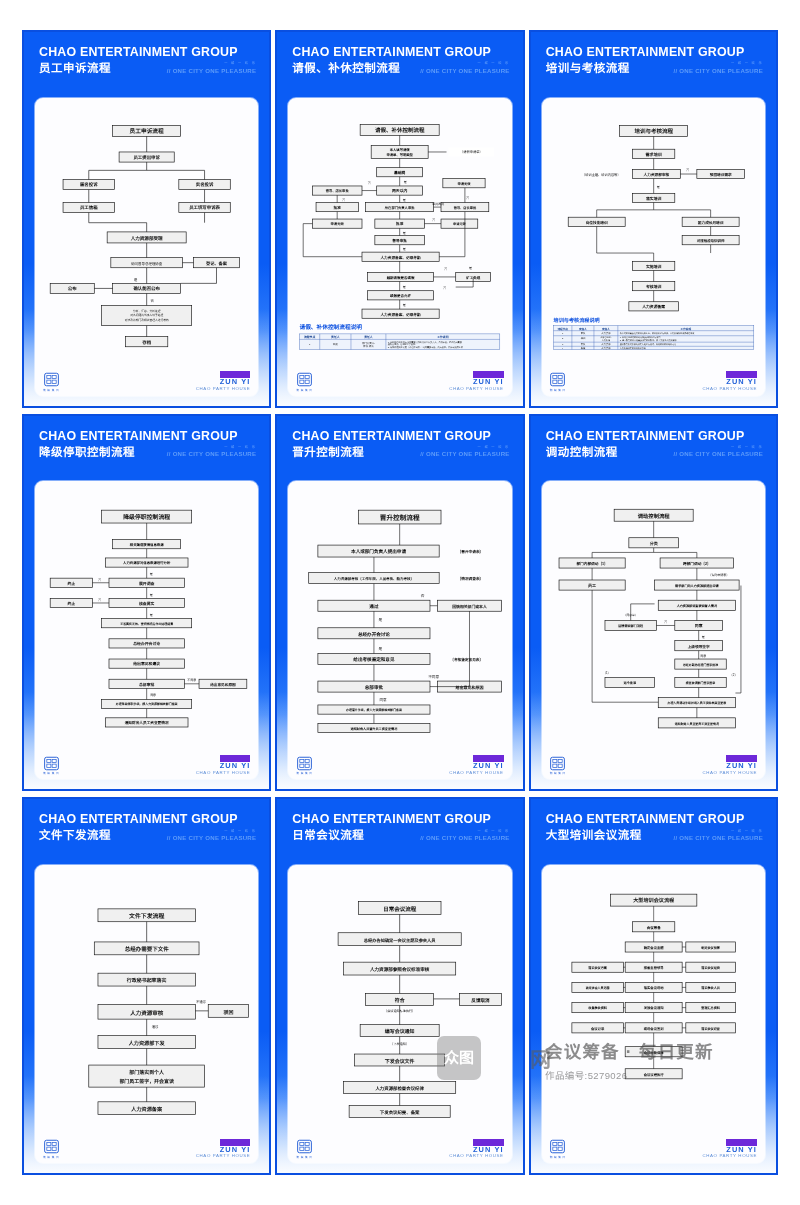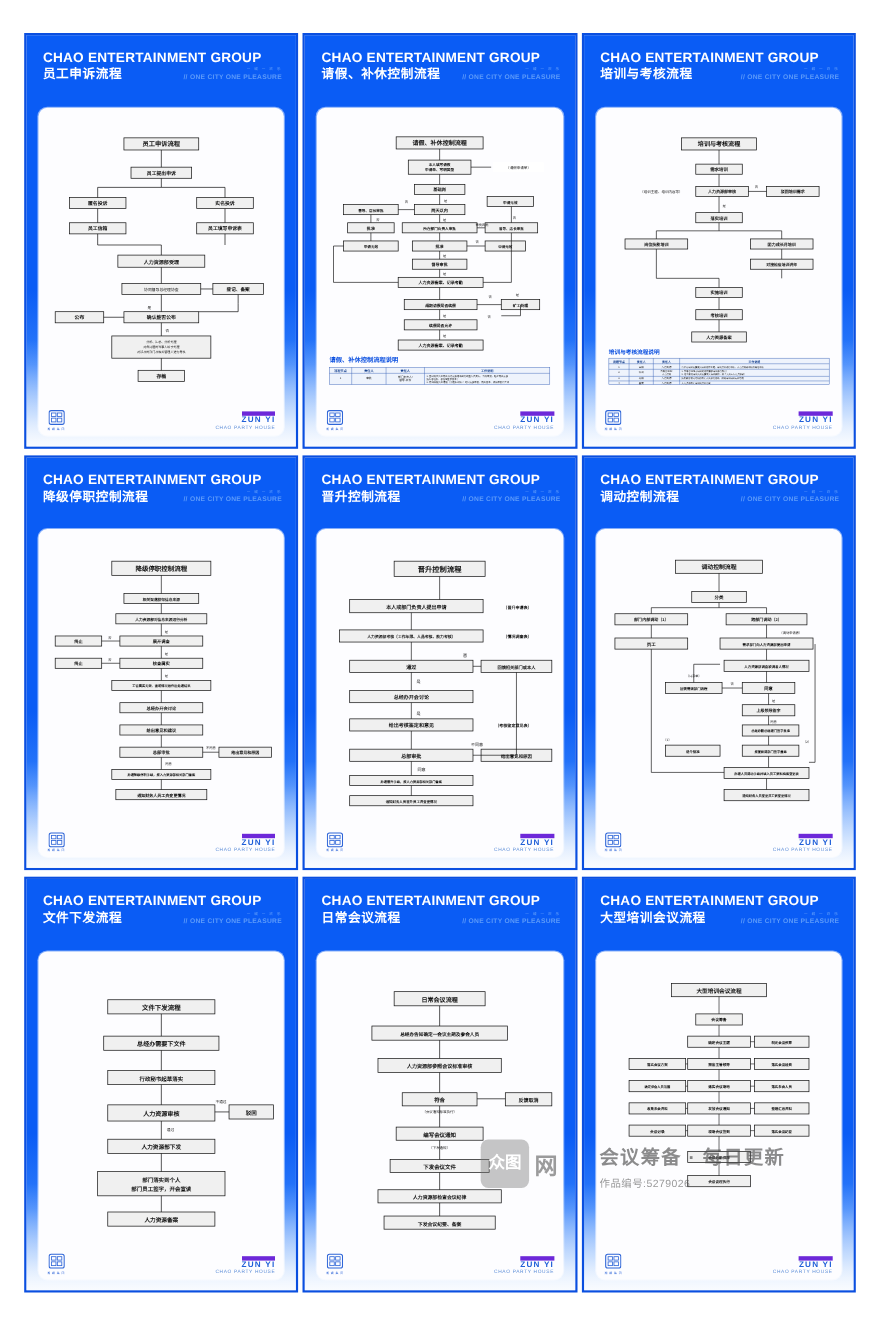--- a/index.html
+++ b/index.html
@@ -67,24 +67,24 @@
   
   .cfoot{
     flex:0 0 auto;display:flex;align-items:flex-end;justify-content:space-between;
     padding:1px 2px 0 2px;height:22px;
   }
   .logo{display:flex;flex-direction:column;align-items:center;}
   .logo svg{display:block;}
   .logo .logo-cn{font-size:2.6px;color:#2f66d8;letter-spacing:.5px;margin-top:.5px;white-space:nowrap;}
   .zun{text-align:right;line-height:1.05;}
   .zun .z1{font-size:7.4px;font-weight:bold;color:#1f5fd8;letter-spacing:1.1px;}
-  .zun .z1 .bar{display:inline-block;border-top:4px solid #6d28d9;padding-top:0px;}
+  .zun .z1 .bar{display:inline-block;border-top:7px solid #6d28d9;padding-top:0px;}
   .zun .z2{font-size:4.4px;color:#5f8fd8;letter-spacing:.6px;margin-top:1px;}
   
-  .wm{position:absolute;z-index:20;pointer-events:none;}
+  .wm{position:absolute;z-index:20;pointer-events:none;gap:44px;}
   .wm-logo{left:437px;top:1036px;display:flex;align-items:center;}
   .wm-logo .wm-badge{
     width:44px;height:44px;border-radius:7px;background:rgba(120,120,120,.42);
     display:flex;align-items:center;justify-content:center;
     color:#ffffff;font-size:15px;font-weight:bold;letter-spacing:0px;line-height:1.05;
     text-align:center;
   }
   .wm-logo .wm-word{
     margin-left:5px;color:rgba(90,90,90,.60);font-size:21px;font-weight:bold;letter-spacing:1px;
   }

